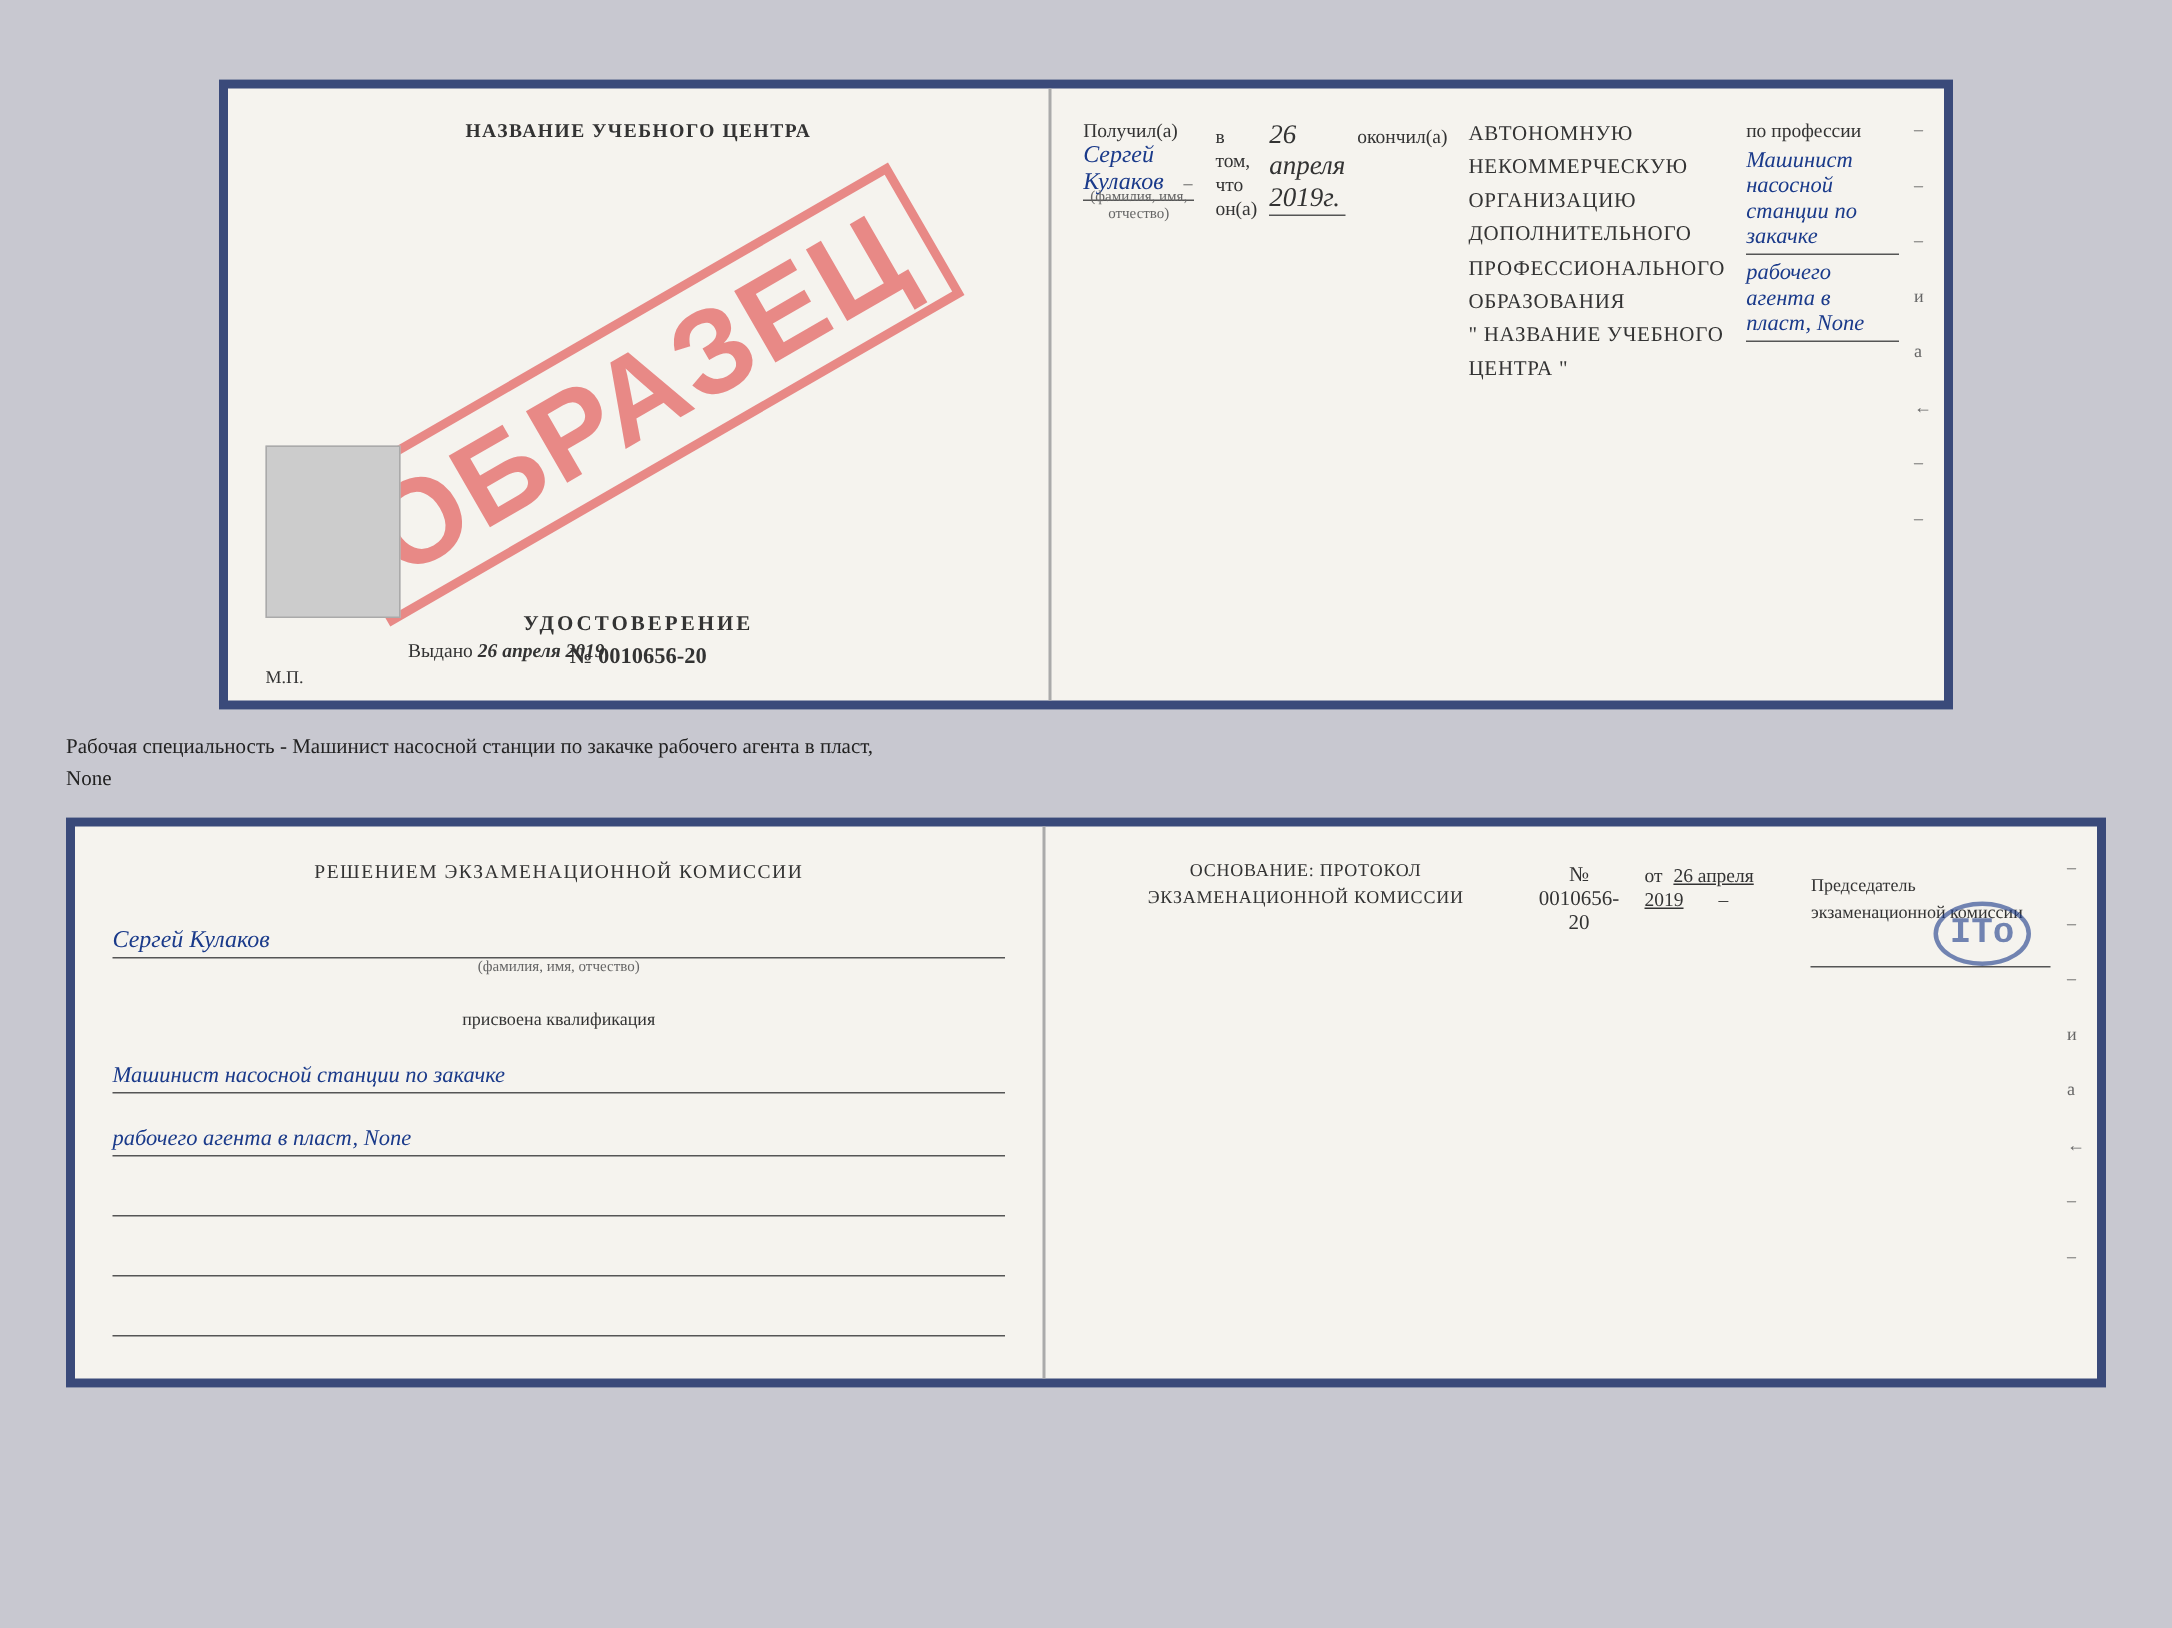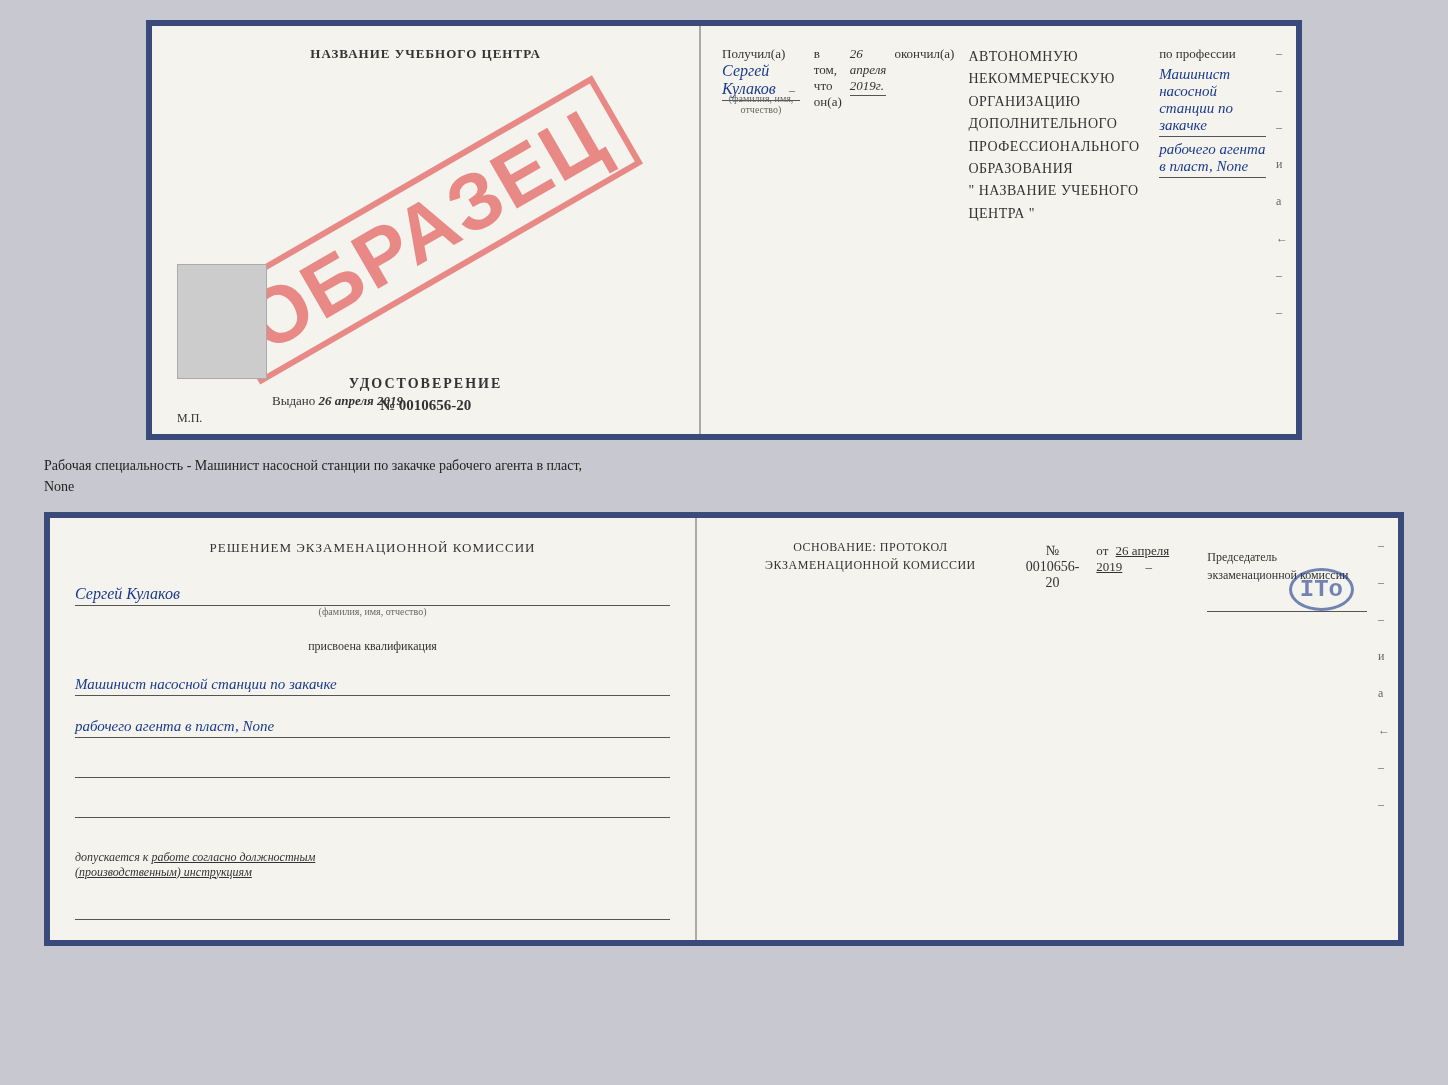--- a/index.html
+++ b/index.html
@@ -16,20 +16,21 @@
     }
 
     
     .certificate-top {
       width: 1156px;
       background: #f5f3ee;
       border: 6px solid #3a4a7a;
       display: flex;
       position: relative;
       min-height: 420px;
+      margin-top: 33px;
     }
 
     .cert-left {
       width: 48%;
       border-right: 2px solid #aaa;
       padding: 20px 25px;
       display: flex;
       flex-direction: column;
       justify-content: space-between;
       position: relative;
@@ -150,21 +151,21 @@
       color: #333;
       display: flex;
       align-items: baseline;
       gap: 8px;
     }
 
     .date-value {
       font-style: italic;
       border-bottom: 1px solid #555;
       padding-bottom: 1px;
-      font-size: 13px;
+      font-size: 18px;
     }
 
     .finished-label {
       font-size: 13px;
       color: #333;
     }
 
     .org-block {
       font-size: 14px;
       text-transform: uppercase;
@@ -441,26 +442,20 @@
     </div>
 
     <div class="qualification-label">присвоена квалификация</div>
 
     <div class="qualification-value">Машинист насосной станции по закачке</div>
     <div class="qualification-value">рабочего агента в пласт, None</div>
 
     <div class="line-blank"></div>
     <div class="line-blank"></div>
 
-    <div class="admission-text">
-      <span>допускается к </span>
-      <span style="text-decoration: underline; font-style: italic;">работе согласно должностным</span>
-      <br>
-      <span style="text-decoration: underline; font-style: italic;">(производственным) инструкциям</span>
-    </div>
     <div class="line-blank"></div>
   </div>
 
   <div class="bottom-right">
     <div class="basis-title">Основание:  протокол  экзаменационной  комиссии</div>
 
     <div class="protocol-number">№  0010656-20</div>
 
     <div class="protocol-date">
       <span>от</span>

